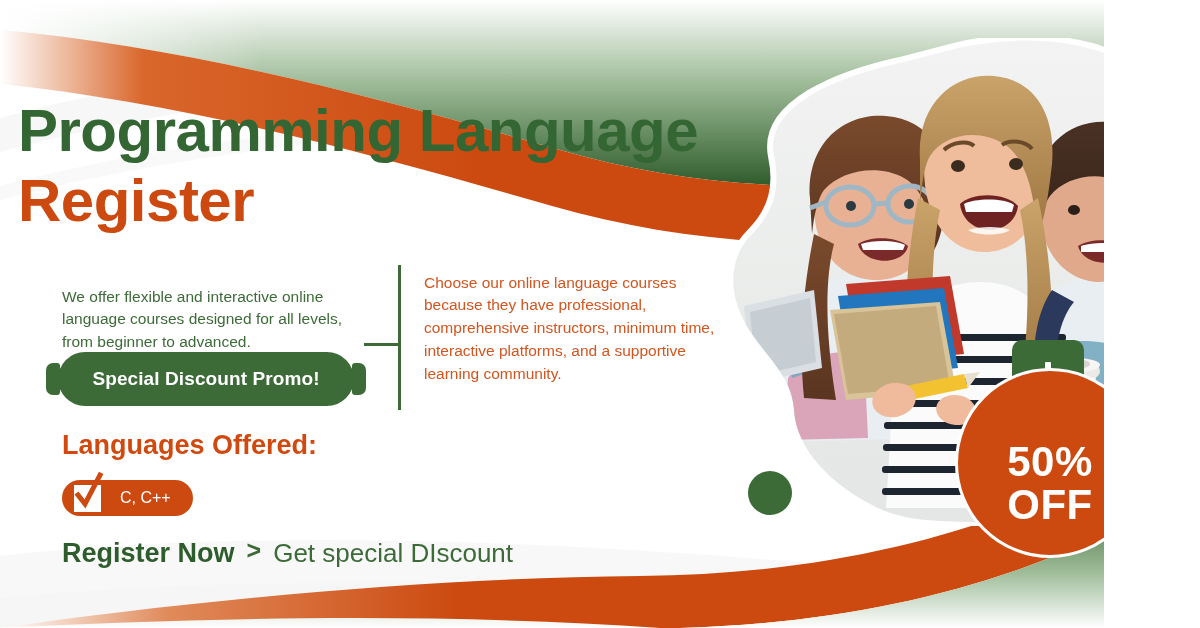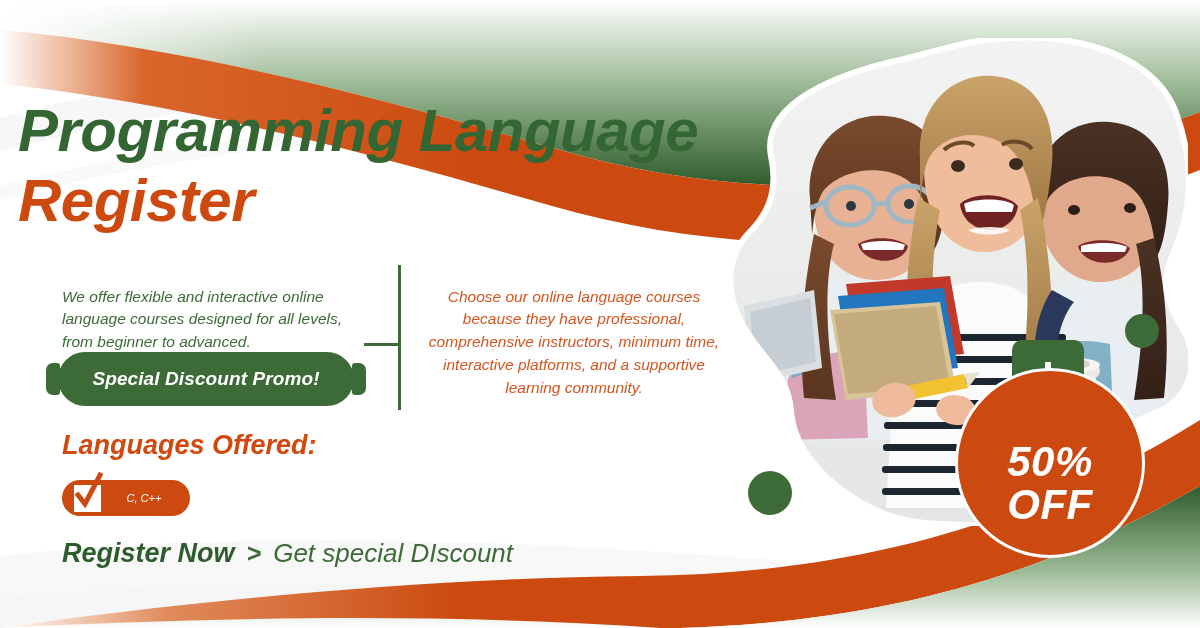--- a/index.html
+++ b/index.html
@@ -7,25 +7,24 @@
     margin: 0;
     padding: 0;
     background: #ffffff;
   }
   body {
     font-family: "Liberation Sans", sans-serif;
   }
 
   .banner {
     position: relative;
-    width: 1200px;
+    width: 1104px;
     height: 628px;
     overflow: hidden;
     background: #ffffff;
-    font-style: italic;
   }
 
   
   .bg-layer {
     position: absolute;
     inset: 0;
     width: 1200px;
     height: 628px;
     pointer-events: none;
   }
@@ -62,26 +61,25 @@
     left: 62px;
     top: 270px;
     width: 312px;
     font-size: 15.5px;
     line-height: 1.48;
     color: #3d6b38;
   }
   .intro-right {
     position: absolute;
     left: 424px;
-    top: 270px;
+    top: 256px;
     width: 300px;
     font-size: 15.5px;
     line-height: 1.48;
     color: #d2551f;
-    text-align: center;
   }
 
   
   .divider-v {
     position: absolute;
     left: 398px;
     top: 265px;
     width: 3px;
     height: 145px;
     background: #3d6b38;
@@ -163,21 +161,21 @@
     background: #cc4a10;
     display: flex;
     align-items: center;
     padding-left: 58px;
     padding-right: 22px;
     min-width: 128px;
     box-sizing: border-box;
   }
   .pill-label {
     color: #ffffff;
-    font-size: 11px;
+    font-size: 16px;
     white-space: nowrap;
     text-align: center;
     flex: 1;
   }
   .checkbox {
     position: absolute;
     left: 12px;
     top: 5px;
     width: 27px;
     height: 27px;
@@ -189,21 +187,21 @@
     top: -12px;
     overflow: visible;
   }
 
   
   .cta {
     position: absolute;
     left: 62px;
     top: 538px;
     display: flex;
-    align-items: center;
+    align-items: flex-start;
     gap: 12px;
   }
   .cta-strong {
     font-size: 27px;
     font-weight: 700;
     color: #2f5c2c;
     white-space: nowrap;
   }
   .cta-chevron {
     font-size: 25px;

